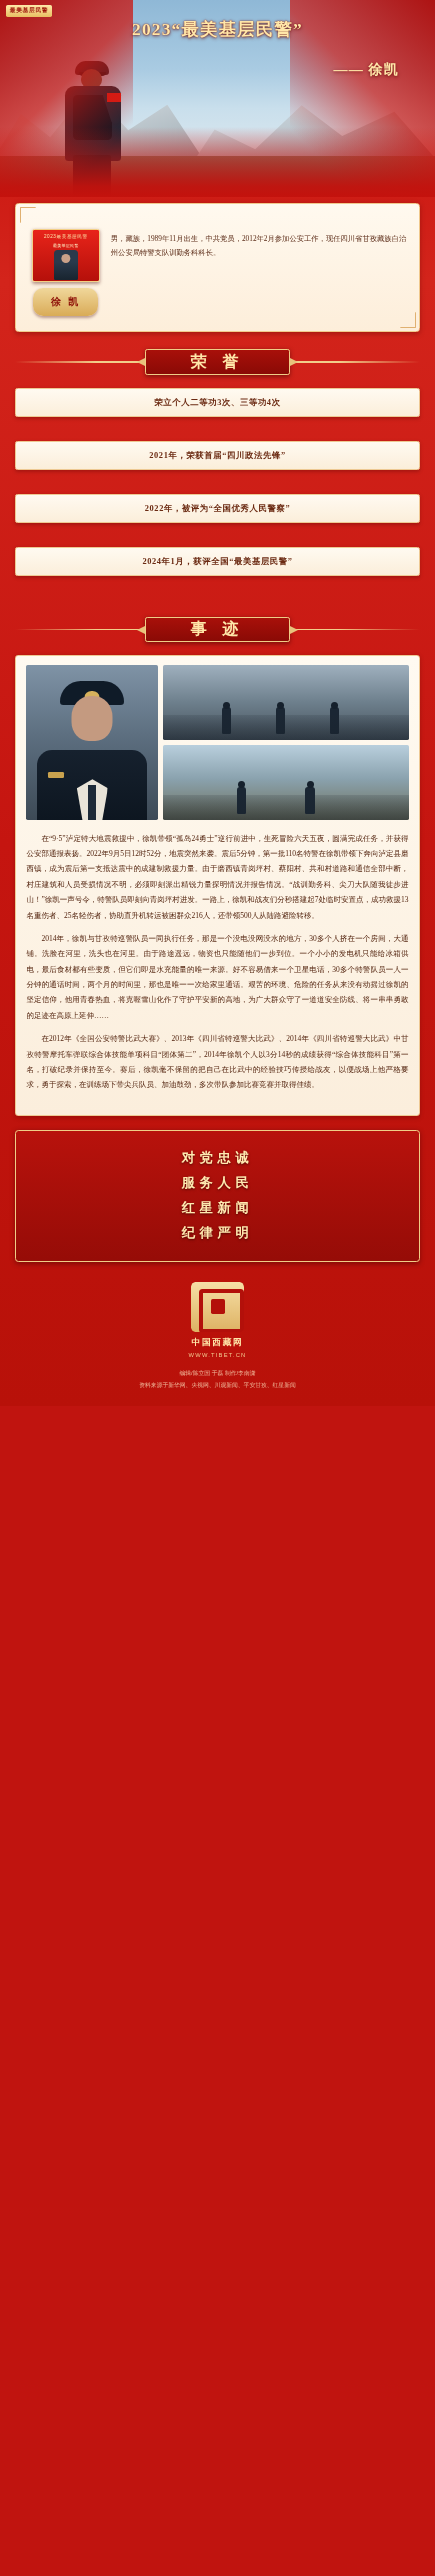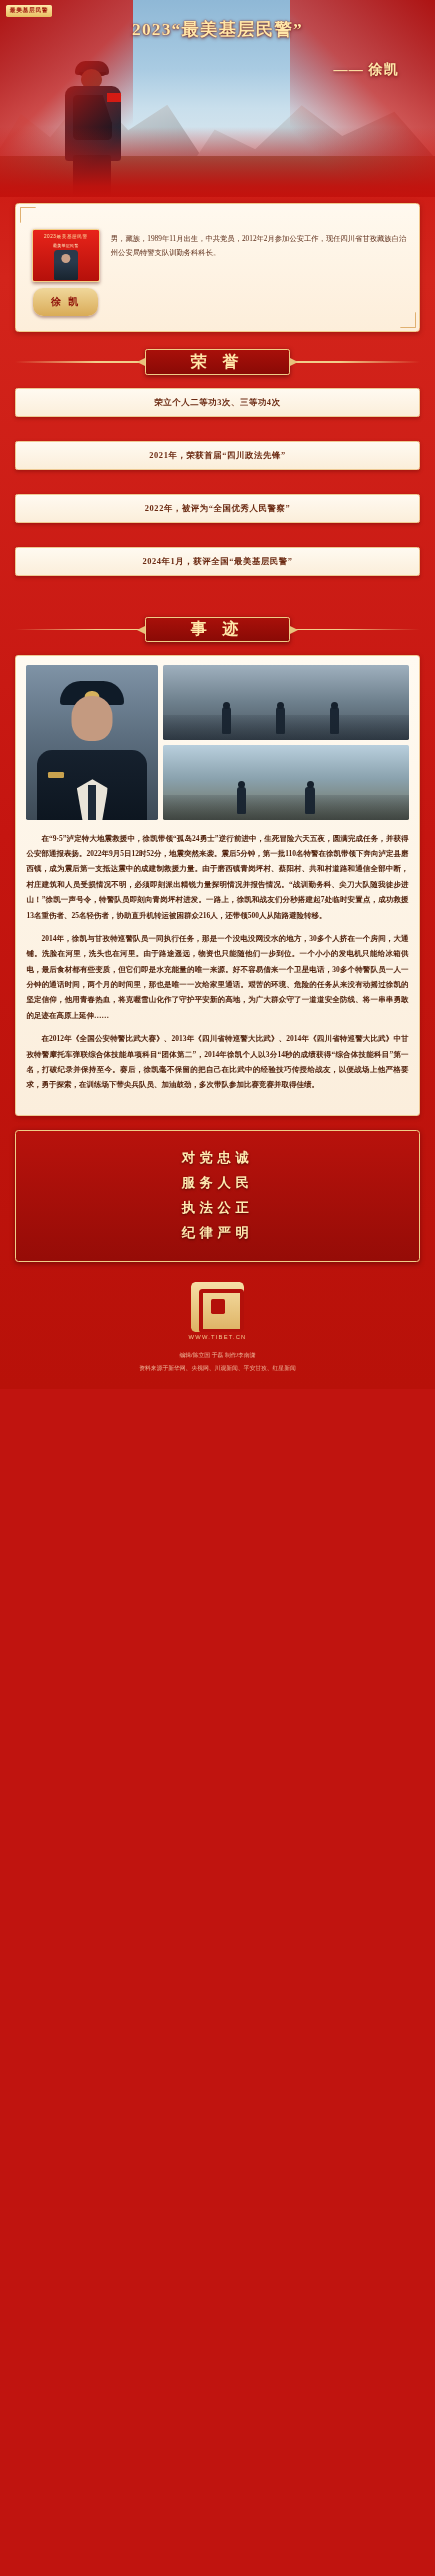--- a/index.html
+++ b/index.html
@@ -224,21 +224,20 @@
     content:""; position:absolute; left:0; bottom:0; right:0; height:34%;
     background:linear-gradient(180deg, rgba(30,40,50,.15), rgba(25,35,45,.55));
   }
   .fig { position:absolute; bottom:8%; width:9.3px; height:27px; background:#1a2633; border-radius:2.9px 2.9px 1.2px 1.2px; }
   .fig:before{ content:""; position:absolute; left:1.2px; top:-5.8px; width:7px; height:7px; background:#15202c; border-radius:50%; }
 
   .deeds-text {
     margin-top:10.4px;
     font-size:7.5px; line-height:2.05; color:#53240f; text-align:justify;
     font-family:"Liberation Serif", serif;
-    font-weight:bold;
   }
   .deeds-text p { margin:0 0 8px; text-indent:2em; }
 
   
   .motto-wrap { padding:14px 15px 0; }
   .motto {
     background:linear-gradient(180deg,#b8120c 0%, #960c07 100%);
     border:1.2px solid #f0cd86;
     border-radius:3.5px;
     padding:14px 5.8px 15px;
@@ -370,26 +369,27 @@
         <p>2014年，徐凯与甘孜特巡警队员一同执行任务，那是一个没电没网没水的地方，30多个人挤在一个房间，大通铺。洗脸在河里，洗头也在河里。由于路途遥远，物资也只能随他们一步到位。一个小小的发电机只能给冰箱供电，最后食材都有些变质，但它们即是水充能量的唯一来源。好不容易借来一个卫星电话，30多个特警队员一人一分钟的通话时间，两个月的时间里，那也是唯一一次给家里通话。艰苦的环境、危险的任务从来没有动摇过徐凯的坚定信仰，他用青春热血，将克喔雪山化作了守护平安新的高地，为广大群众守了一道道安全防线、将一串串勇敢的足迹在高原上延伸……</p>
         <p>在2012年《全国公安特警比武大赛》、2013年《四川省特巡警大比武》、2014年《四川省特巡警大比武》中甘孜特警摩托车弹联综合体技能单项科目“团体第二”，2014年徐凯个人以3分14秒的成绩获得“综合体技能科目”第一名，打破纪录并保持至今。赛后，徐凯毫不保留的把自己在比武中的经验技巧传授给战友，以便战场上他严格要求，勇于探索，在训练场下带尖兵队员、加油鼓劲，多次带队参加比赛竞赛并取得佳绩。</p>
       </div>
     </div>
   </div>
 
   <div class="motto-wrap">
     <div class="motto">
       <div class="motto-line">对党忠诚</div>
       <div class="motto-line">服务人民</div>
-      <div class="motto-line">执法公正</div>
+      <div class="motto-line">红星新闻</div>
       <div class="motto-line">纪律严明</div>
     </div>
   </div>
 
   <div class="footer">
     <div class="logo-mark"></div>
+    <div class="logo-text">中国西藏网</div>
     <div class="logo-url">WWW.TIBET.CN</div>
     <div class="foot-meta">编辑/陈立国 于磊 制作/李南潇</div>
     <div class="foot-meta" style="margin-top:1.2px">资料来源于新华网、央视网、川观新闻、平安甘孜、红星新闻</div>
   </div>
 
 </div>
 
 
 </body></html>

